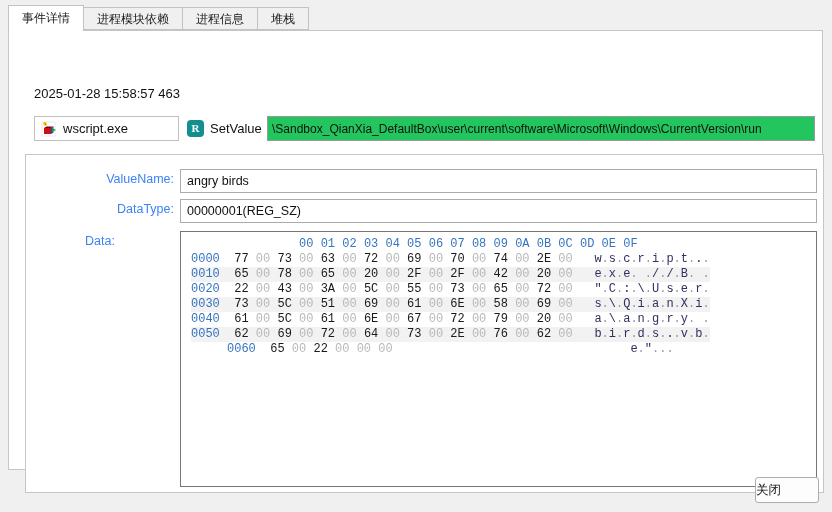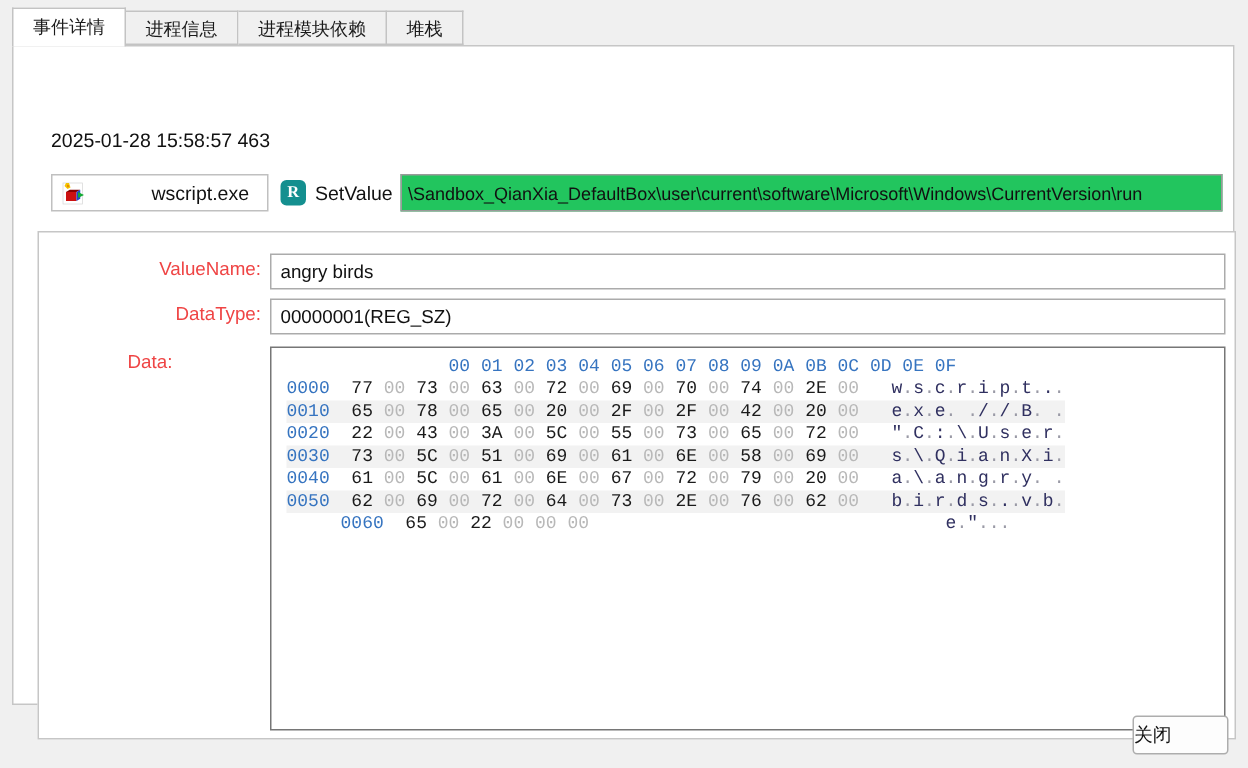--- a/index.html
+++ b/index.html
@@ -17,36 +17,36 @@
                   border-left:1px solid #c3c3c3; }
   .tab.selected + .tab { border-left:none; }
 
   
   .panel { position:absolute; left:8px; top:30px; width:815px; height:440px;
            background:#ffffff; border:1px solid #c6c6c6; }
 
   .timestamp { position:absolute; left:25px; top:55px; font-size:13px; color:#111; }
 
   .process-box { position:absolute; left:25px; top:85px; width:145px; height:25px; background:#fff;
-                 border:1px solid #c0c0c0; display:flex; align-items:center; padding-left:6px;gap:38px; }
+                 border:1px solid #c0c0c0; display:flex; align-items:center; padding-left:6px; }
   .process-box .pname { font-size:13px; color:#111; margin-left:6px; }
 
   .op-badge { position:absolute; left:178px; top:89px; width:17px; height:17px; border-radius:4px;
               background:#148f8f; color:#fff; font-size:11px; font-weight:bold; text-align:center;
               line-height:17px; font-family:"Liberation Serif", serif; }
   .op-label { position:absolute; left:201px; top:85px; height:25px; line-height:25px; font-size:13px; color:#111; }
 
   .path-input { position:absolute; left:258px; top:85px; width:548px; height:25px; background:#22c55e;
                 border:1px solid #9a9a9a; font-size:12px; color:#111; padding:0 4px;
                 font-family:"Liberation Sans", sans-serif; }
 
   
   .group-box { position:absolute; left:16px; top:123px; width:799px; height:339px;
                background:#fff; border:1px solid #c6c6c6; }
-  .f-label { position:absolute; width:148px; text-align:right; font-size:12.5px; color:#ef4444; }
+  .f-label { position:absolute; width:148px; text-align:right; font-size:12.5px; color:#3b82f6; }
   .f-input { position:absolute; left:154px; width:637px; height:24px; background:#fff;
              border:1px solid #ababab; font-size:12.5px; color:#111; padding:0 6px;
              font-family:"Liberation Sans", sans-serif; }
 
   
   .hex-box { position:absolute; left:154px; top:76px; width:637px; height:256px;
              background:#fff; border:1px solid #767676; overflow:hidden; padding:5px 0 0 10px; }
   .hex-wrap { display:inline-block; }
   .hexrow { white-space:pre; font-family:"Liberation Mono", monospace; font-size:12px;
             line-height:15px; height:15px;text-align:center; }
@@ -63,22 +63,22 @@
                background:#fdfdfd; border:1px solid #adadad; border-radius:3px;
                font-size:12.5px; color:#111; line-height:24px; cursor:default; }
 </style>
 </head>
 <body>
 
 <div class="window">
 
   <div class="tabs" id="tab-bar">
       <div class="tab selected">事件详情</div>
+      <div class="tab">进程模块依赖</div>
       <div class="tab">进程信息</div>
-      <div class="tab">进程模块依赖</div>
       <div class="tab">堆栈</div>
     </div>
 
   <div class="panel">
 
     <div class="timestamp">2025-01-28 15:58:57 463</div>
 
     <div class="process-box">
       <span style="display:inline-flex;">
         <svg width="16" height="16" viewBox="0 0 16 16">

